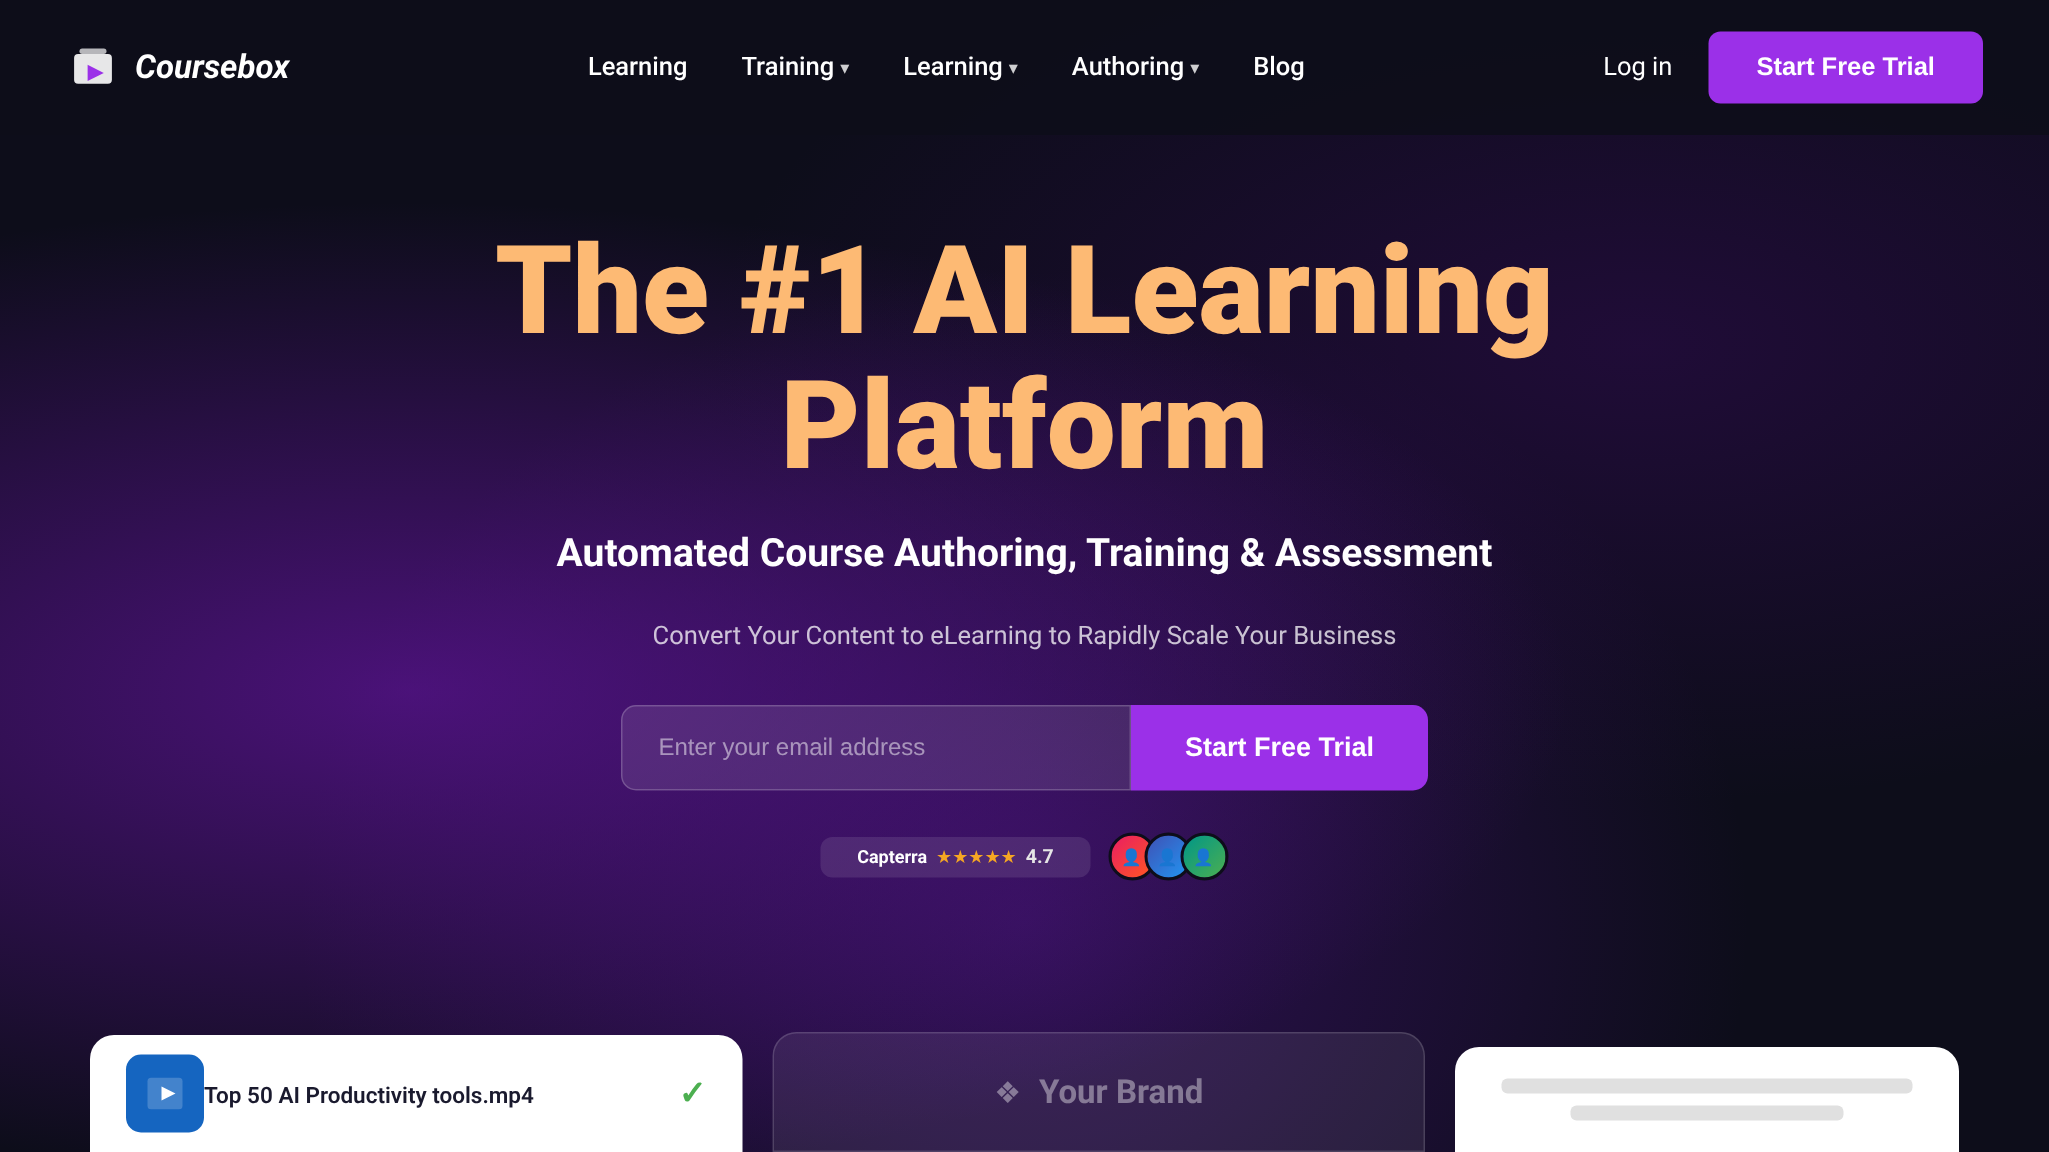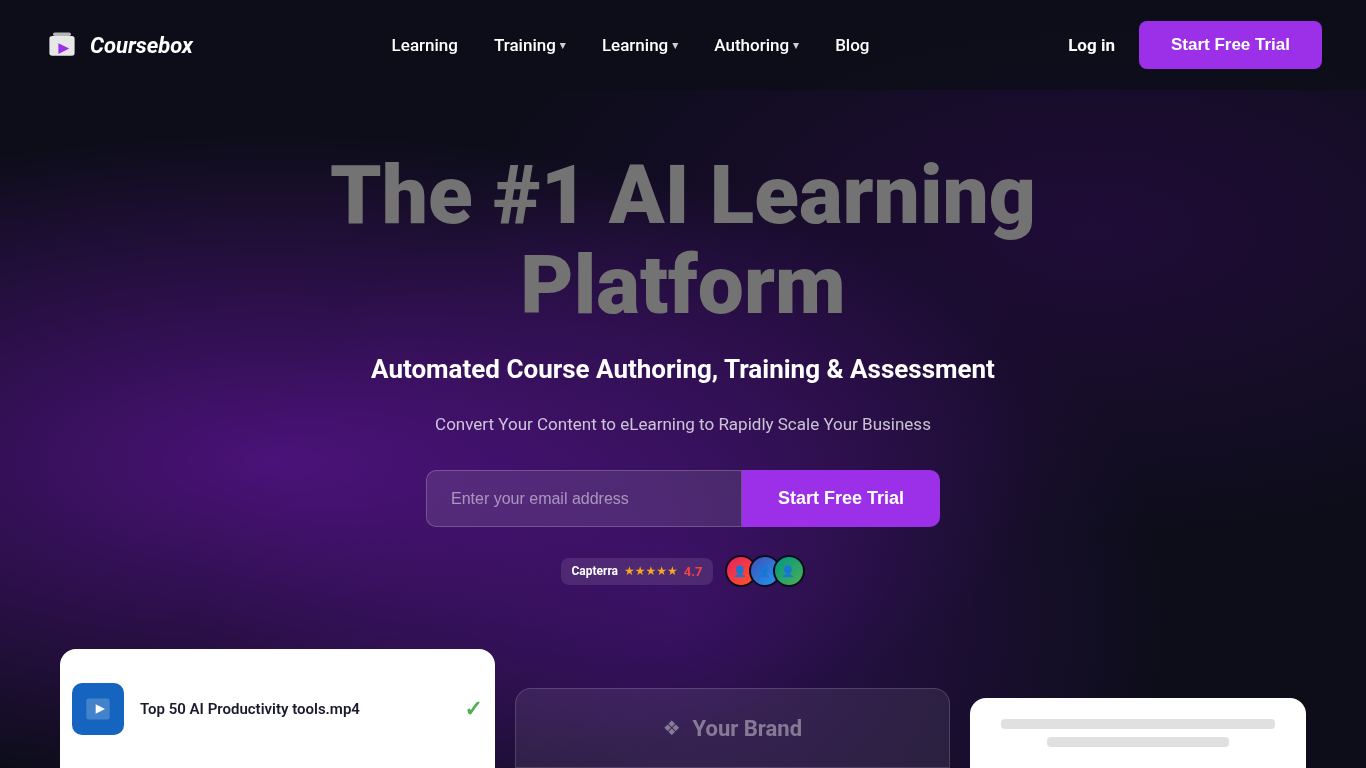--- a/index.html
+++ b/index.html
@@ -88,21 +88,21 @@
     .nav-actions {
       display: flex;
       align-items: center;
       gap: 24px;
     }
 
     .login-btn {
       color: #fff;
       text-decoration: none;
       font-size: 17px;
-      font-weight: 700;
+      font-weight: 400;
     }
 
     .trial-btn-nav {
       background: #9b30e8;
       color: #fff;
       border: none;
       padding: 14px 32px;
       border-radius: 8px;
       font-size: 17px;
       font-weight: 700;
@@ -117,21 +117,21 @@
       flex-direction: column;
       align-items: center;
       text-align: center;
       padding-top: 60px;
     }
 
     .hero h1 {
       font-size: 82px;
       font-weight: 900;
       line-height: 1.1;
-      color: #737373;
+      color: #fdba74;
       max-width: 800px;
       margin-bottom: 24px;
     }
 
     .hero-subtitle {
       font-size: 26px;
       font-weight: 700;
       color: #fff;
       margin-bottom: 30px;
     }
@@ -142,21 +142,21 @@
       margin-bottom: 36px;
     }
 
     .hero-cta {
       display: flex;
       gap: 0;
       margin-bottom: 28px;
     }
 
     .email-input {
-      width: 316px;
+      width: 340px;
       padding: 18px 24px;
       background: rgba(255,255,255,0.1);
       border: 1px solid rgba(255,255,255,0.2);
       border-radius: 10px 0 0 10px;
       color: rgba(255,255,255,0.6);
       font-size: 16px;
       outline: none;
     }
 
     .email-input::placeholder {
@@ -180,38 +180,38 @@
       align-items: center;
       gap: 12px;
     }
 
     .capterra-badge {
       display: flex;
       align-items: center;
       gap: 6px;
       background: rgba(255,255,255,0.1);
       border-radius: 8px;
-      padding: 6px 10px;
+      padding: 6px 24px;
     }
 
     .capterra-logo {
       font-size: 12px;
       font-weight: 700;
       color: #fff;
     }
 
     .capterra-stars {
       color: #f5a623;
       font-size: 12px;
     }
 
     .capterra-rating {
       font-size: 13px;
       font-weight: 700;
-      color: #ef4444;
+      color: #e5e5e5;
     }
 
     .social-text {
       font-size: 15px;
       color: rgba(255,255,255,0.85);
     }
 
     .avatar-group {
       display: flex;
     }
@@ -246,25 +246,24 @@
       justify-content: center;
       gap: 20px;
       padding: 0 60px;
       align-items: flex-end;
     }
 
     .card-left {
       background: #fff;
       border-radius: 16px 16px 0 0;
       width: 440px;
-      height: 119px;
-      display: flex;
-      align-items: center;
-      padding: 16px 12px;
-      gap: 16px;
+      height: 78px;
+      display: flex;
+      align-items: center;
+      padding: 16px 24px;
     }
 
     .file-icon {
       width: 52px;
       height: 52px;
       background: #1565c0;
       border-radius: 10px;
       display: flex;
       align-items: center;
       justify-content: center;

